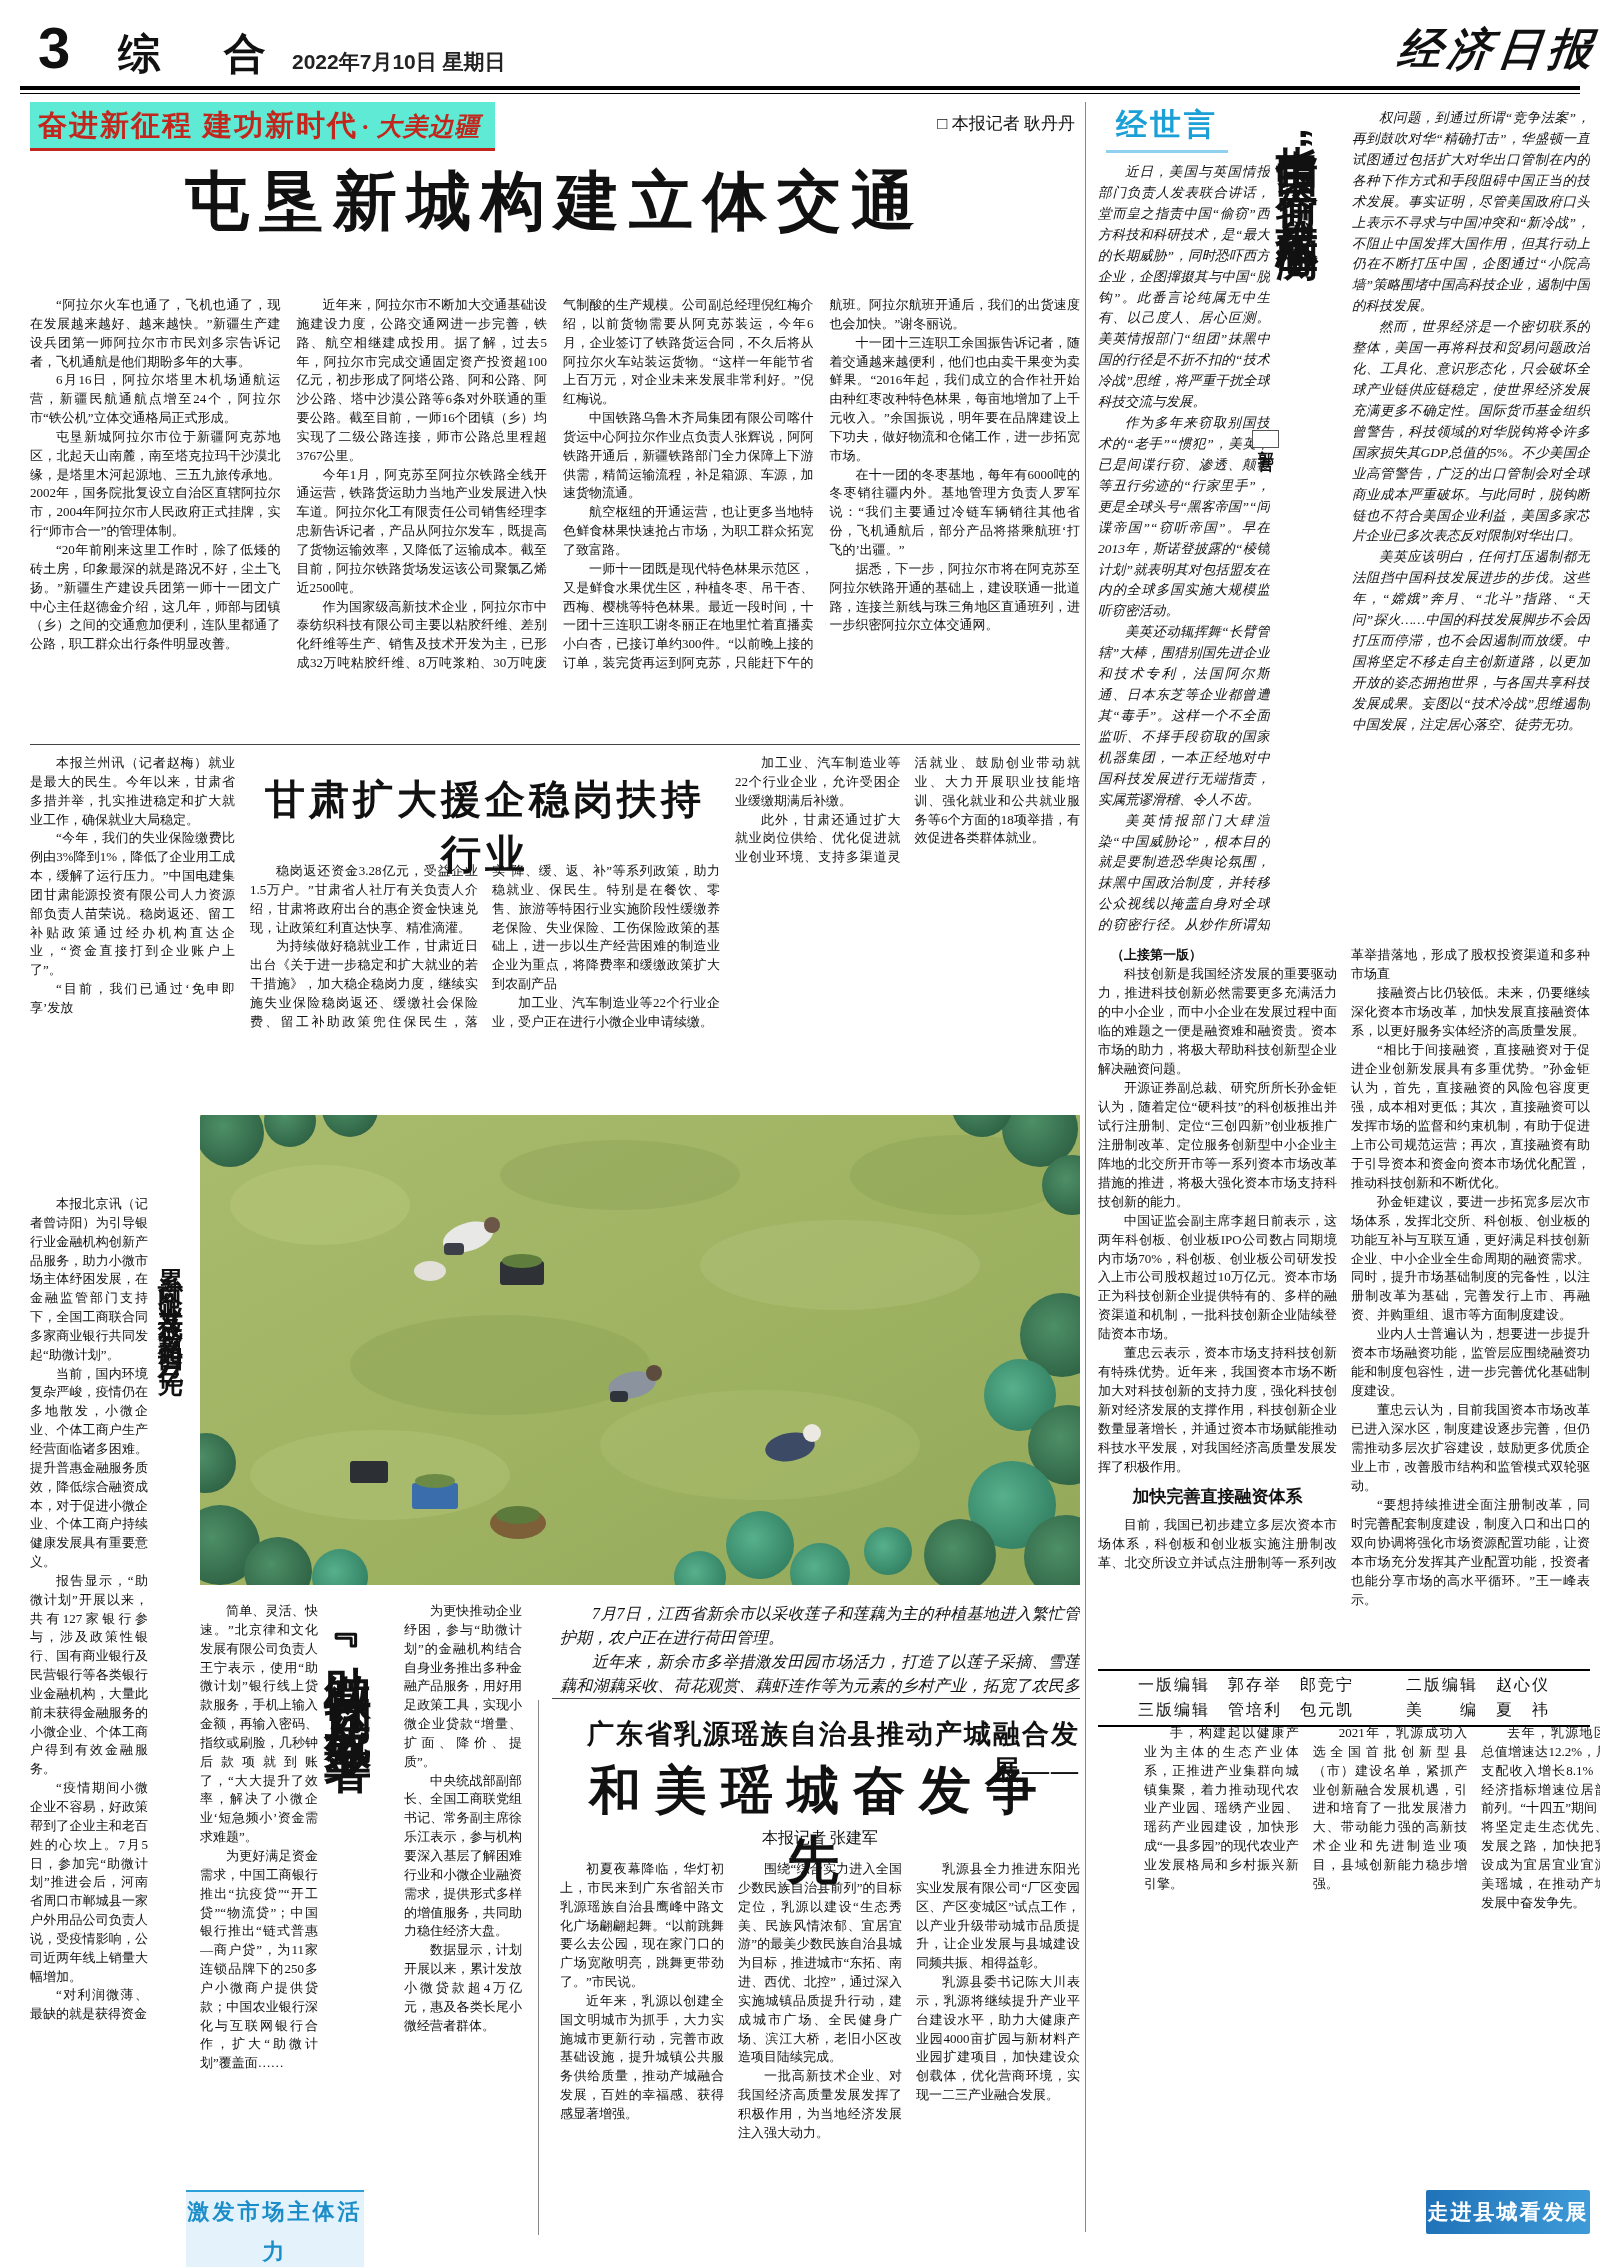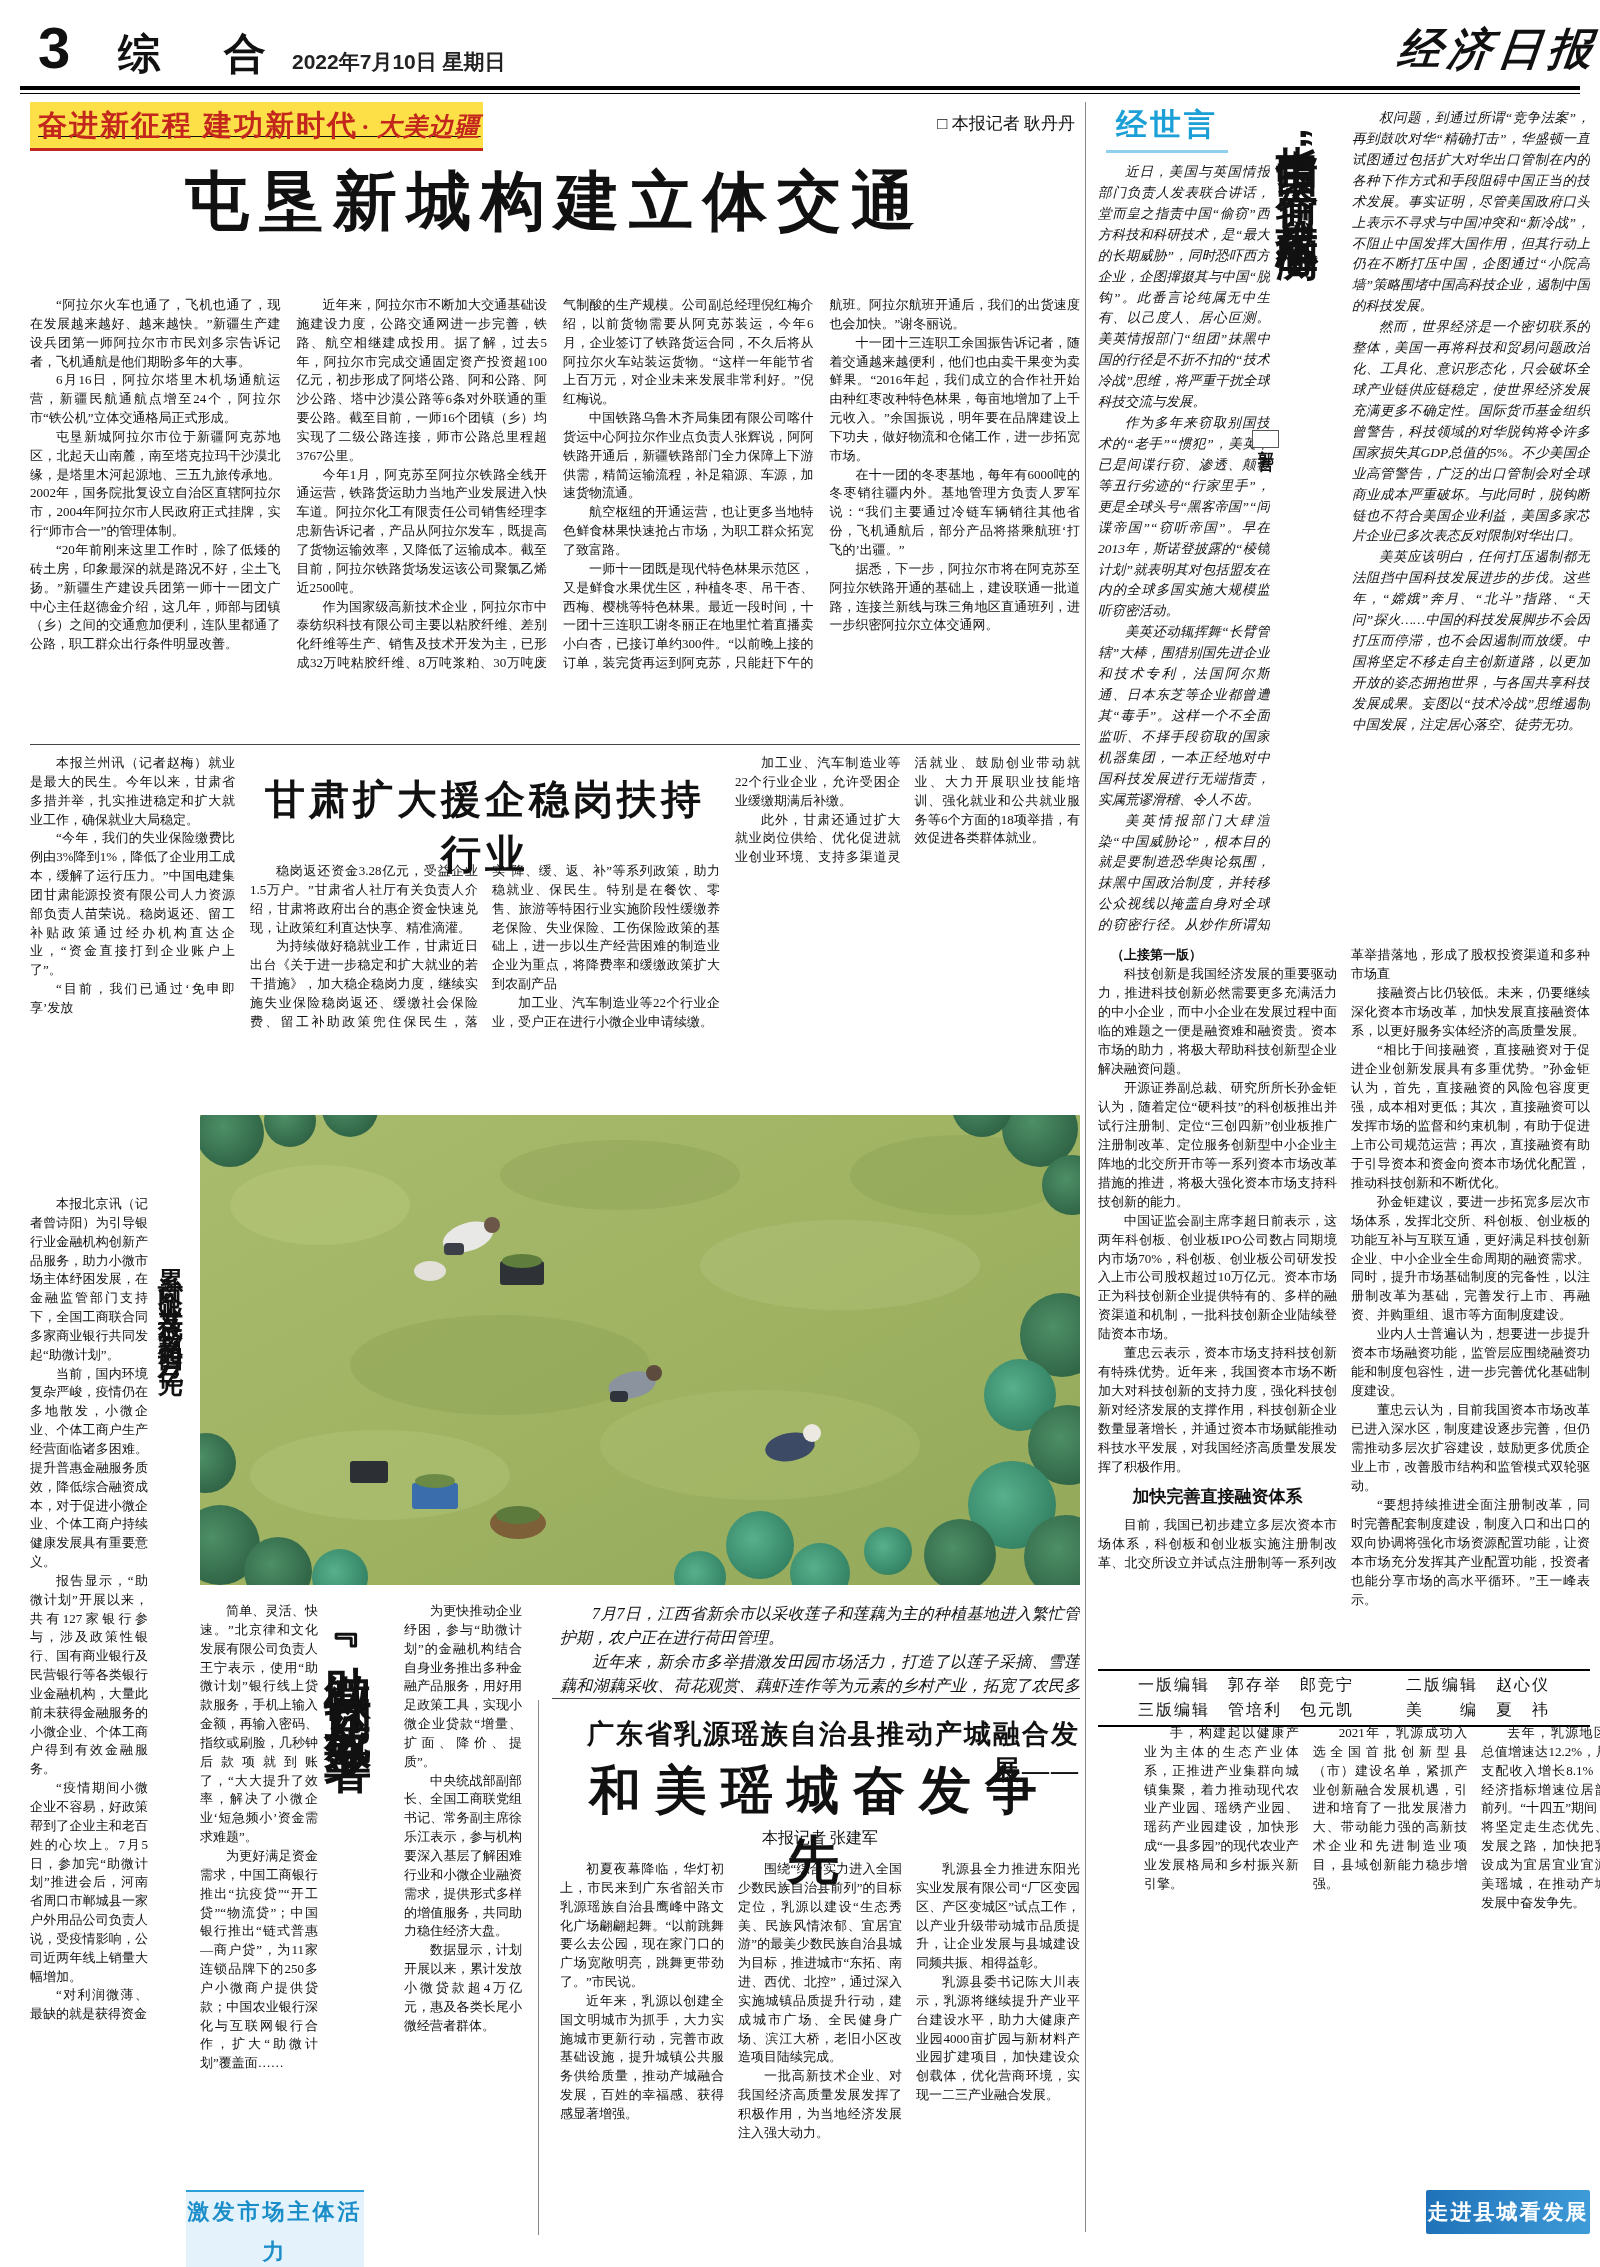--- a/index.html
+++ b/index.html
@@ -11,21 +11,21 @@
   .hdr-date{font-family:"Liberation Sans","DejaVu Sans",sans-serif;font-size:21px;font-weight:bold;color:#222;}
   .masthead{font-style:italic;font-weight:bold;font-size:44px;letter-spacing:6px;transform:skewX(-6deg);}
   .hdr-rule{border-top:4px solid #000;border-bottom:1px solid #000;height:3px;}
   
   .body-text{font-size:13px;line-height:1.45;text-align:justify;overflow:hidden;}
   .body-text p{margin:0;text-indent:2em;}
   .kai{font-style:italic;}
   .vline{width:1px;background:#888;}
   .hline{height:1px;background:#444;}
   
-  .banner{background:#fde047;border-bottom:3px solid #c3261c;display:inline-block;padding:4px 2px 2px 8px;text-decoration:underline;}
+  .banner{background:#5eead4;border-bottom:3px solid #c3261c;display:inline-block;padding:4px 14px 2px 8px;}
   .banner-main{color:#c3261c;font-family:"Liberation Sans","DejaVu Sans",sans-serif;font-weight:900;font-size:29px;letter-spacing:2px;}
   .banner-sub{color:#c3261c;font-size:25px;font-weight:bold;font-style:italic;letter-spacing:1px;}
   .main-headline{font-family:"Liberation Sans","DejaVu Sans",sans-serif;font-weight:900;font-size:64px;letter-spacing:10px;text-align:center;}
   .byline{font-size:17px;text-align:right;}
   .cols4{column-count:4;column-gap:16px;}
   .cols3{column-count:3;column-gap:14px;}
   .cols2{column-count:2;column-gap:14px;}
   
   .gansu-headline{font-weight:900;font-size:40px;letter-spacing:4px;text-align:center;}
   

